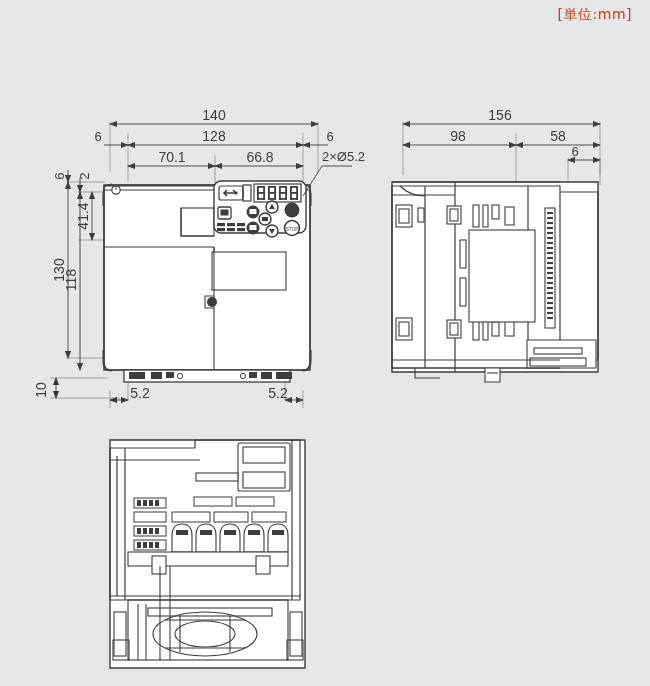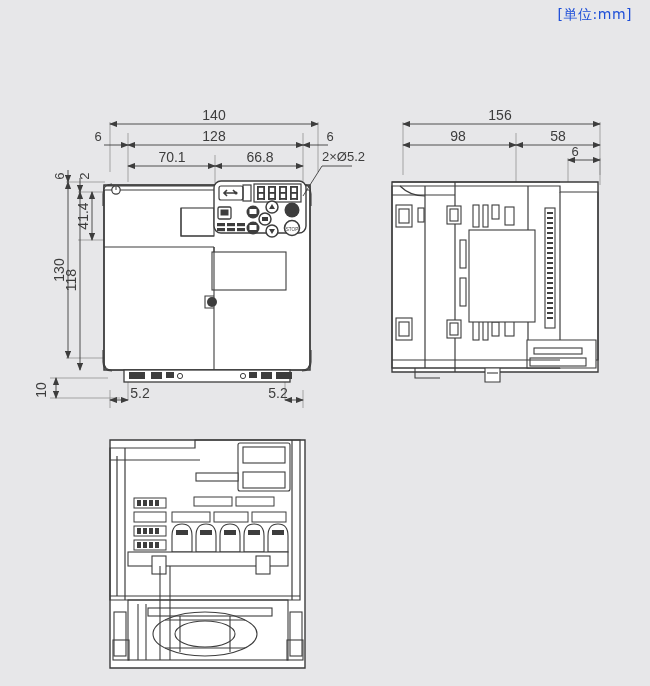--- a/index.html
+++ b/index.html
@@ -6,21 +6,21 @@
   body{
     width:650px;height:686px;
     background:#e7e7e9;
     font-family:"Liberation Sans", sans-serif;
     overflow:hidden;
     position:relative;
   }
   #stage{position:absolute;left:0;top:0;width:650px;height:686px;}
   .unit-label{
     position:absolute;right:18px;top:6px;
-    font-size:14px;color:#1d4ed8;letter-spacing:0.5px;
+    font-size:14px;color:#c2410c;letter-spacing:0.5px;
     font-family:"DejaVu Sans","Liberation Sans",sans-serif;
     text-align:right;
   }
   svg{display:block;}
   text{font-family:"Liberation Sans",sans-serif;fill:#3d3d3d;}
 </style>
 </head>
 <body>
 
 <div id="stage">

